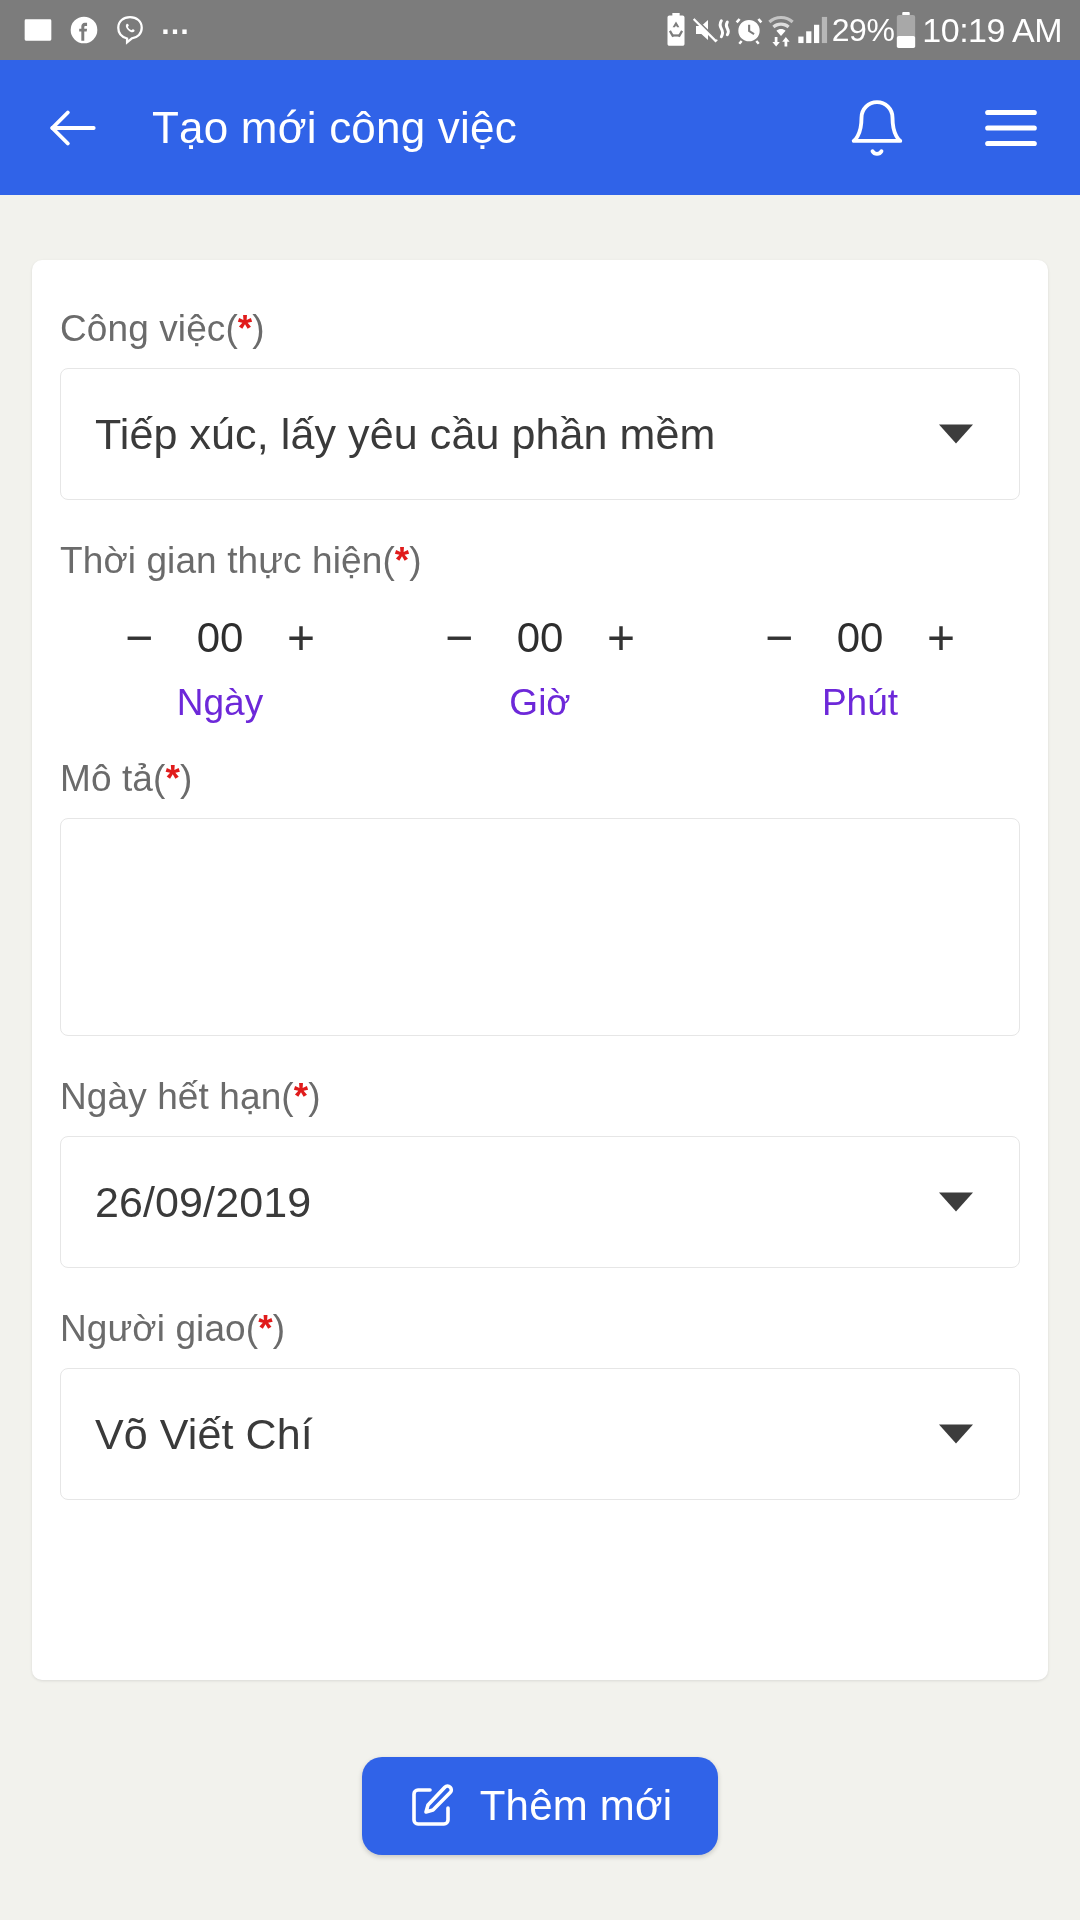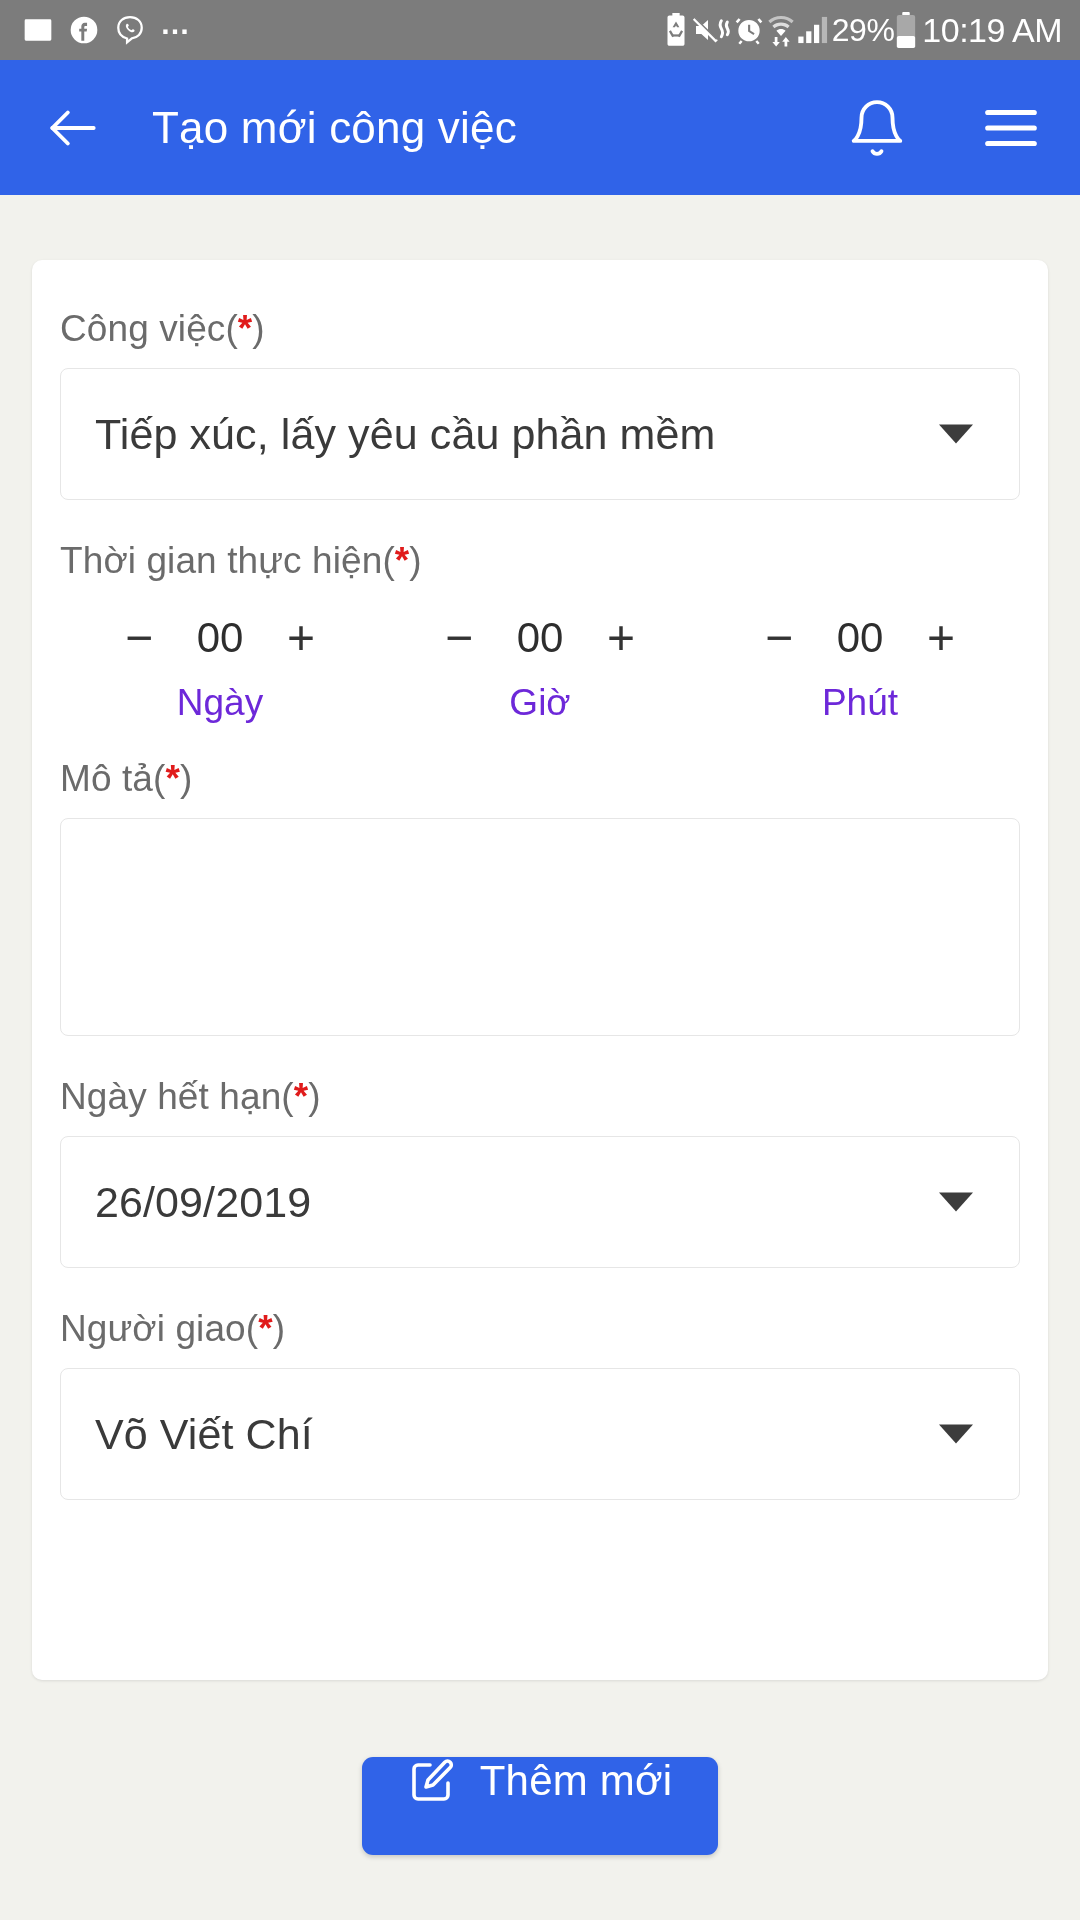--- a/index.html
+++ b/index.html
@@ -118,23 +118,23 @@
     background:#fff;
   }
 
   
   .fab-wrap{
     position:absolute; left:0; top:1757px;
     width:1080px; display:flex; justify-content:center;
   }
   .btn-primary{
     background:#3063e8; color:#fff;
-    border:none; border-radius:11px;
+    border:none; border-radius:20px;
     height:98px; padding:0 46px;
-    display:flex; align-items:flex-start; gap:24px;
+    display:flex; align-items:center; gap:24px;
     box-shadow:0 2px 5px rgba(0,0,0,0.18);
     cursor:pointer;
   }
   .btn-label{ font-size:42px; font-weight:400; letter-spacing:0.2px; }
 
   .gap-a{ height:40px; }
   .gap-b{ height:34px; }
 </style>
 </head>
 <body>

